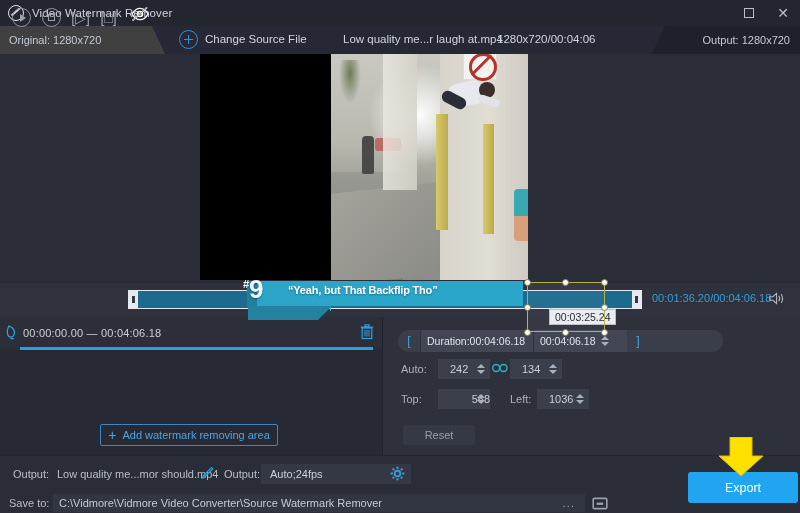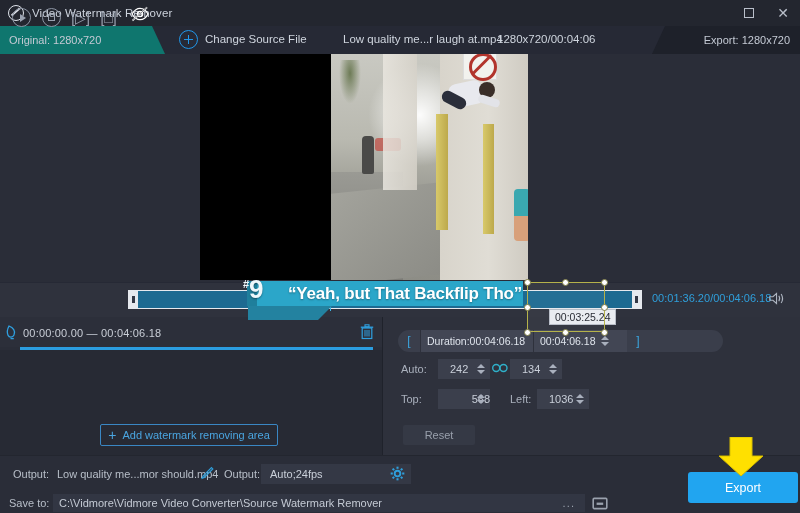--- a/index.html
+++ b/index.html
@@ -61,21 +61,21 @@
 
   
   .subbar {
     position: absolute; top: 26px; left: 0;
     width: 800px; height: 28px;
     background: #262935;
   }
   .orig-tab {
     position: absolute; left: 0; top: 0;
     width: 165px; height: 28px;
-    background: #0f766e;
+    background: #404040;
     display: flex; align-items: center;
     clip-path: polygon(0 0, 152px 0, 165px 28px, 0 28px);
   }
   .orig-label {
     color: #c4cad4; font-size: 11px; margin-left: 9px;
   }
   .eye-off {
     position: absolute; left: 130px; top: 6px;
     width: 20px; height: 16px;
   }
@@ -243,21 +243,21 @@
     text-shadow: 0 1px 2px rgba(0,0,0,.4);
   }
   .cap-hash {
     position: absolute; left: 243px; top: 224px;
     color: #eef7fb; font-weight: bold; font-size: 11px;
     z-index: 8;
   }
   .cap-text {
     position: absolute; left: 288px; top: 230px;
     color: #ffffff; font-weight: bold;
-    font-size: 17px; letter-spacing: -.2px;
+    font-size: 11px; letter-spacing: -.2px;
     z-index: 8;
     text-shadow: 0 1px 2px rgba(0,0,0,.35);
     white-space: nowrap;
   }
   .cap-tail {
     position: absolute; left: 248px; top: 252px;
     width: 84px; height: 14px;
     background: #2382a0;
     clip-path: polygon(0 0, 84px 0, 70px 14px, 0 14px);
     z-index: 5;
@@ -554,21 +554,21 @@
           <span class="xg">✕</span>
         </div>
     </div>
   </div>
 
   <div class="subbar">
     <div class="orig-tab">
       <div class="orig-label">Original: 1280x720</div>
     </div>
     <div class="out-tab">
-      <div class="out-label">Export: 1280x720</div>
+      <div class="out-label">Output: 1280x720</div>
     </div>
   </div>
 
   <svg class="eye-off" viewBox="0 0 22 18">
     <path d="M2 9 C5 4.4, 9 2.6, 11 2.6 C14 2.6, 18 5, 20 9 C18 13, 14 15.4, 11 15.4 C8 15.4, 4.4 13, 2 9 Z" fill="none" stroke="#ffffff" stroke-width="1.5"></path>
     <circle cx="11" cy="9" r="3" fill="none" stroke="#ffffff" stroke-width="1.5"></circle>
     <line x1="2.5" y1="16.5" x2="19" y2="1.5" stroke="#ffffff" stroke-width="1.7"></line>
     <line x1="2.5" y1="16.5" x2="19" y2="1.5" stroke="#191c24" stroke-width="0.6"></line>
   </svg>
 

